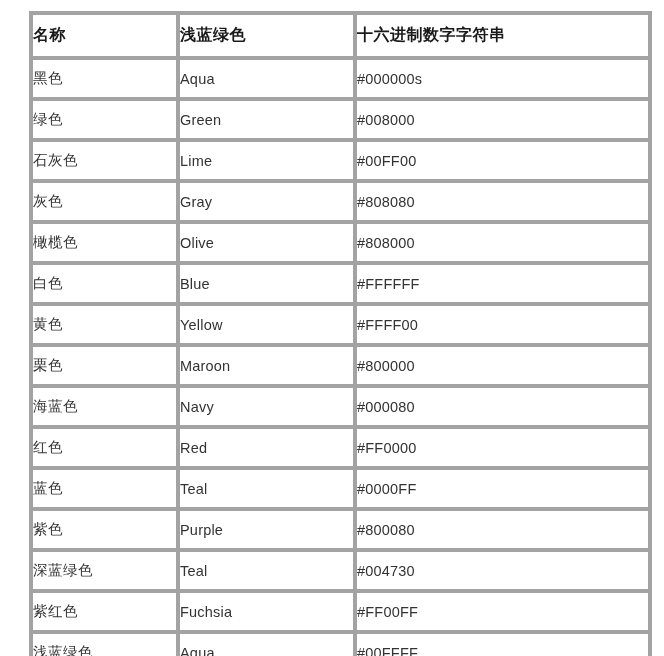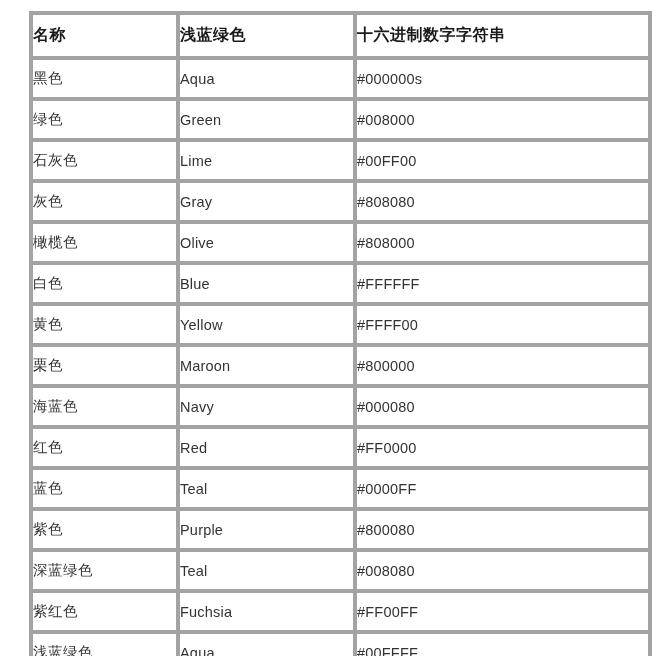--- a/index.html
+++ b/index.html
@@ -132,21 +132,21 @@
           <td class="hex">#0000FF</td>
         </tr>
         <tr>
           <td class="cn">紫色</td>
           <td class="en">Purple</td>
           <td class="hex">#800080</td>
         </tr>
         <tr>
           <td class="cn">深蓝绿色</td>
           <td class="en">Teal</td>
-          <td class="hex">#008080</td>
+          <td class="hex">#004730</td>
         </tr>
         <tr>
           <td class="cn">紫红色</td>
           <td class="en">Fuchsia</td>
           <td class="hex">#FF00FF</td>
         </tr>
         <tr>
           <td class="cn">浅蓝绿色</td>
           <td class="en">Aqua</td>
           <td class="hex">#00FFFF</td>

